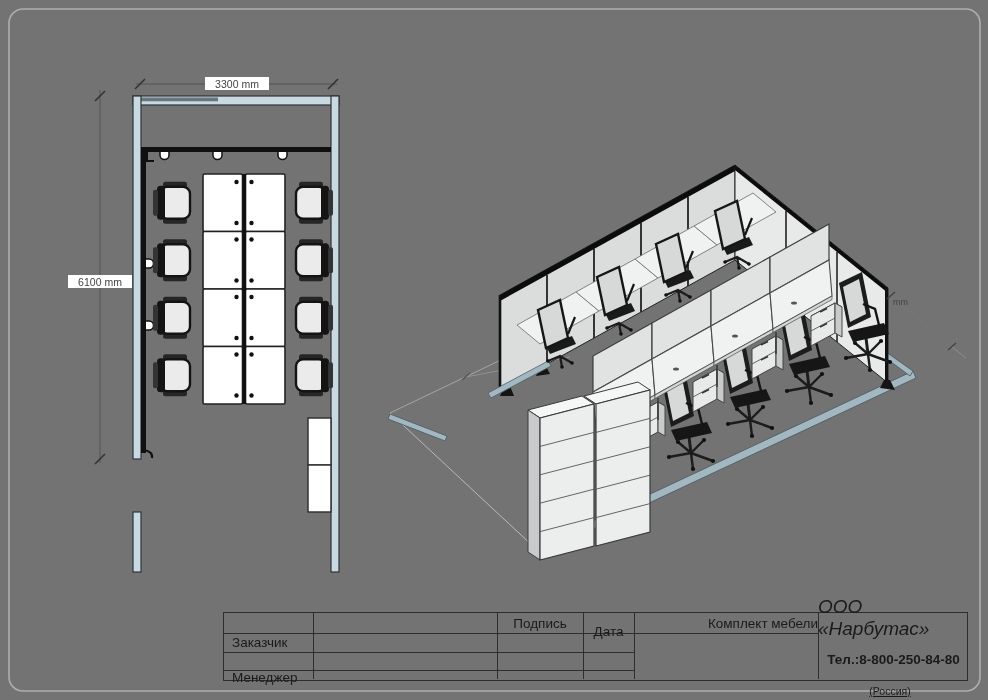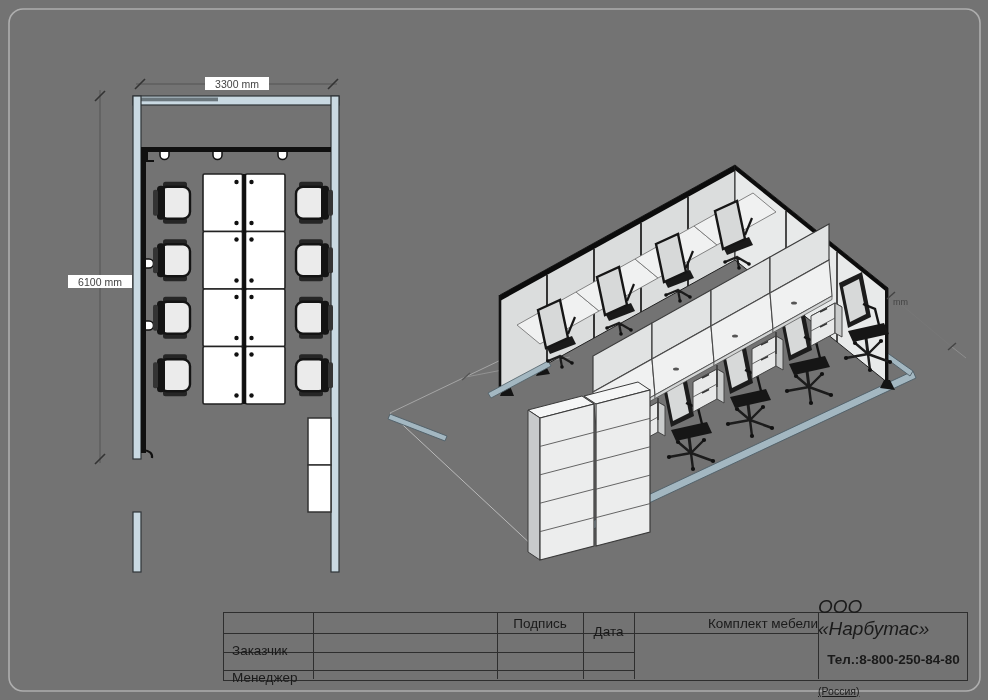--- a/index.html
+++ b/index.html
@@ -15,21 +15,21 @@
   .tb .v{position:absolute;top:0;width:0;border-left:1.2px solid #2e2e2e;}
   .tb .h{position:absolute;left:0;height:0;border-top:1.2px solid #2e2e2e;}
   .tb .cell{position:absolute;display:flex;align-items:center;font-size:13.5px;
             white-space:nowrap;overflow:hidden;}
   .tb .center{justify-content:center;}
   .tb .pad{padding-left:8px;}
   .company{position:absolute;left:594px;top:0;width:151px;height:66px;
            display:flex;flex-direction:column;justify-content:center;}
   .company .nm{font-size:19px;text-align:left;font-style:italic;}
   .company .ph{font-size:13.5px;font-weight:bold;text-align:center;margin-top:12px;}
-  .company .ct{font-size:10.5px;text-align:left;padding-right:7px;margin-top:18px;text-decoration:underline;}
+  .company .ct{font-size:10.5px;text-align:center;padding-right:7px;margin-top:18px;text-decoration:underline;}
 </style>
 </head>
 <body>
 
 <div class="page">
 
 <svg class="art" viewBox="0 0 988 700">
   <defs>
 
     <g id="chairPlan">
@@ -258,21 +258,21 @@
   <div class="v" style="left:410px;height:66px;"></div>
   <div class="v" style="left:594px;height:66px;"></div>
   <div class="h" style="top:20px;width:594px;"></div>
   <div class="h" style="top:39px;width:410px;"></div>
   <div class="h" style="top:57px;width:410px;"></div>
 
   <div class="cell center" style="left:273px;top:0;width:86px;height:20px;">Подпись</div>
   <div class="cell center" style="left:359px;top:8px;width:51px;height:20px;">Дата</div>
   <div class="cell center" style="left:410px;top:0;width:184px;height:20px;padding-left:37px;">Комплект мебели</div>
 
-  <div class="cell pad" style="left:0;top:28px;width:89px;height:19px;">Заказчик</div>
+  <div class="cell pad" style="left:0;top:20px;width:89px;height:19px;">Заказчик</div>
   <div class="cell pad" style="left:0;top:55px;width:89px;height:18px;">Менеджер</div>
 
   <div class="company">
     <div class="nm">ООО «Нарбутас»</div>
     <div class="ph">Тел.:8-800-250-84-80</div>
     <div class="ct">(Россия)</div>
   </div>
 </div>
 
 </div>

